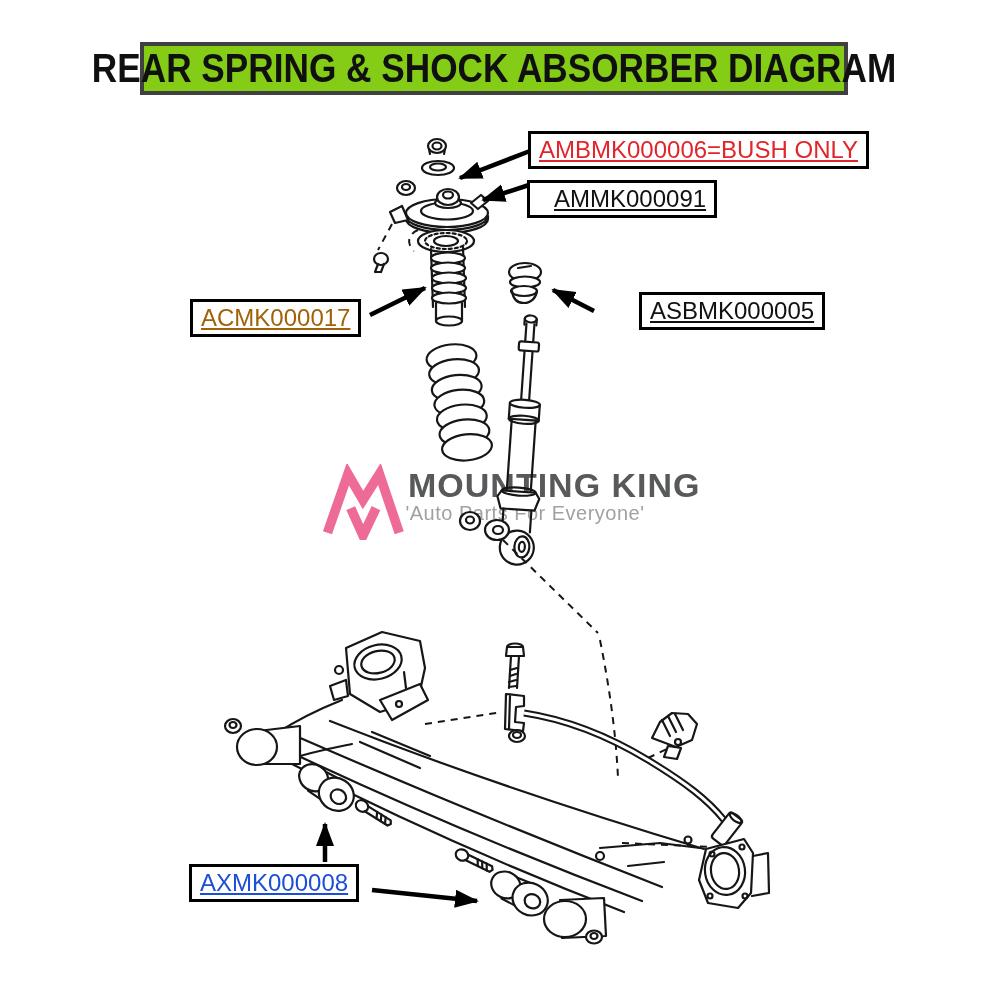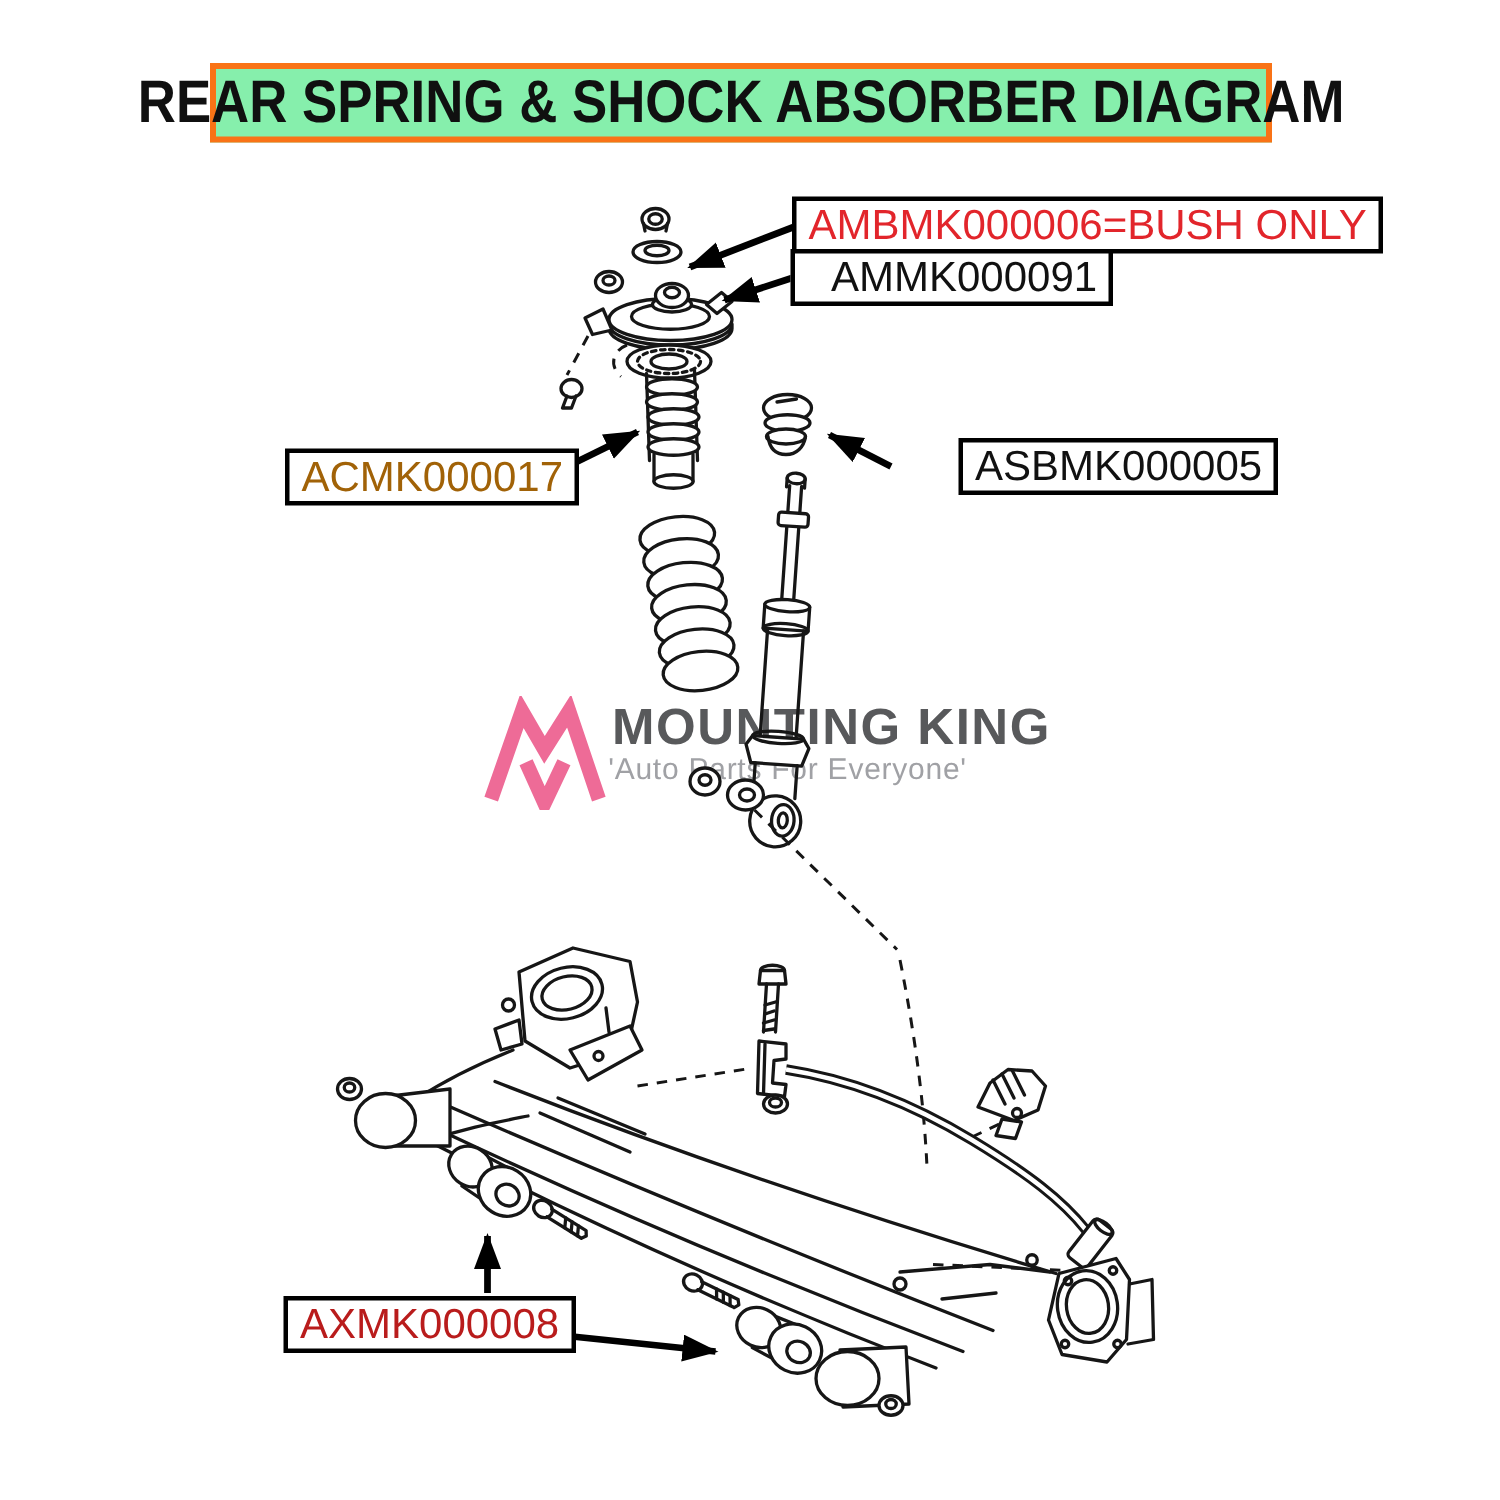--- a/index.html
+++ b/index.html
@@ -1,39 +1,39 @@
 <!DOCTYPE html>
 <html><head>
 <meta charset="utf-8">
 <style>
   html,body{margin:0;padding:0;background:#fff;}
   body{width:1000px;height:1000px;position:relative;overflow:hidden;
        font-family:"Liberation Sans",sans-serif;}
   
   .title-box{position:absolute;left:140px;top:42px;width:708px;height:53px;
-    border:4px solid #f97316;box-sizing:border-box;display:flex;align-items:center;
-    justify-content:center;background:#86efac;}
+    border:4px solid #404040;box-sizing:border-box;display:flex;align-items:center;
+    justify-content:center;background:#84cc16;}
   .title-box span{font-size:40px;font-weight:600;color:#101010;white-space:nowrap;
     transform:scaleX(.88);letter-spacing:0px;}
   
   .wm{position:absolute;left:318px;top:452px;width:380px;height:90px;z-index:1;}
   .wm-brand{position:absolute;left:90px;top:14px;font-size:34px;font-weight:bold;
     letter-spacing:1px;white-space:nowrap;}
   .wm-tag{position:absolute;left:72px;top:50px;width:270px;text-align:center;
     font-size:20px;letter-spacing:.5px;white-space:nowrap;}
   .wm-logo{position:absolute;left:4px;top:12px;}
   
   .diagram{position:absolute;left:0;top:0;z-index:2;}
   .ln{stroke:#161616;stroke-width:2.2;fill:none;stroke-linecap:round;stroke-linejoin:round;}
   .wh{stroke:#161616;stroke-width:2.2;fill:#fff;stroke-linejoin:round;}
   .dash{stroke:#161616;stroke-width:2;fill:none;stroke-dasharray:7 6;}
   .arrow{stroke:#000;stroke-width:4.5;fill:none;}
   
   .plabel{position:absolute;z-index:3;background:#fff;border:3px solid #000;
-    font-size:28px;line-height:30px;padding:1px 8px;white-space:nowrap;color:#111;}
+    font-size:24px;line-height:30px;padding:1px 8px;white-space:nowrap;color:#111;text-decoration:underline;}
 </style>
 </head>
 <body>
 
 <div class="title-box">
   <span>REAR SPRING &amp; SHOCK ABSORBER DIAGRAM</span>
 </div>
 
 <div class="wm">
   <svg class="wm-logo" width="82" height="76" viewBox="0 0 120 110">
@@ -260,16 +260,16 @@
     <line class="arrow" x1="530" y1="151" x2="460" y2="178" marker-end="url(#ah)"></line>
     <line class="arrow" x1="529" y1="185" x2="483" y2="200" marker-end="url(#ah)"></line>
     <line class="arrow" x1="370" y1="315" x2="425" y2="288" marker-end="url(#ah)"></line>
     <line class="arrow" x1="594" y1="311" x2="553" y2="290" marker-end="url(#ah)"></line>
     <line class="arrow" x1="325" y1="862" x2="325" y2="824" marker-end="url(#ah)"></line>
     <line class="arrow" x1="372" y1="890" x2="477" y2="901" marker-end="url(#ah)"></line>
   </g>
 </svg>
 
 <div class="plabel" style="left: 528px; top: 131px; color: rgb(226, 37, 43);">AMBMK000006=BUSH ONLY</div>
-<div class="plabel" style="left: 527px; top: 166px; color: rgb(17, 17, 17); padding-left: 24px;">AMMK000091</div>
+<div class="plabel" style="left: 527px; top: 180px; color: rgb(17, 17, 17); padding-left: 24px;">AMMK000091</div>
 <div class="plabel" style="left: 190px; top: 299px; color: #a16207;">ACMK000017</div>
 <div class="plabel" style="left: 593px; top: 292px; color: rgb(17, 17, 17); margin-left: 46px;">ASBMK000005</div>
-<div class="plabel" style="left: 189px; top: 864px; color: #b91c1c;">AXMK000008</div>
+<div class="plabel" style="left: 189px; top: 864px; color: #1d4ed8;">AXMK000008</div>
 
 </body></html>

